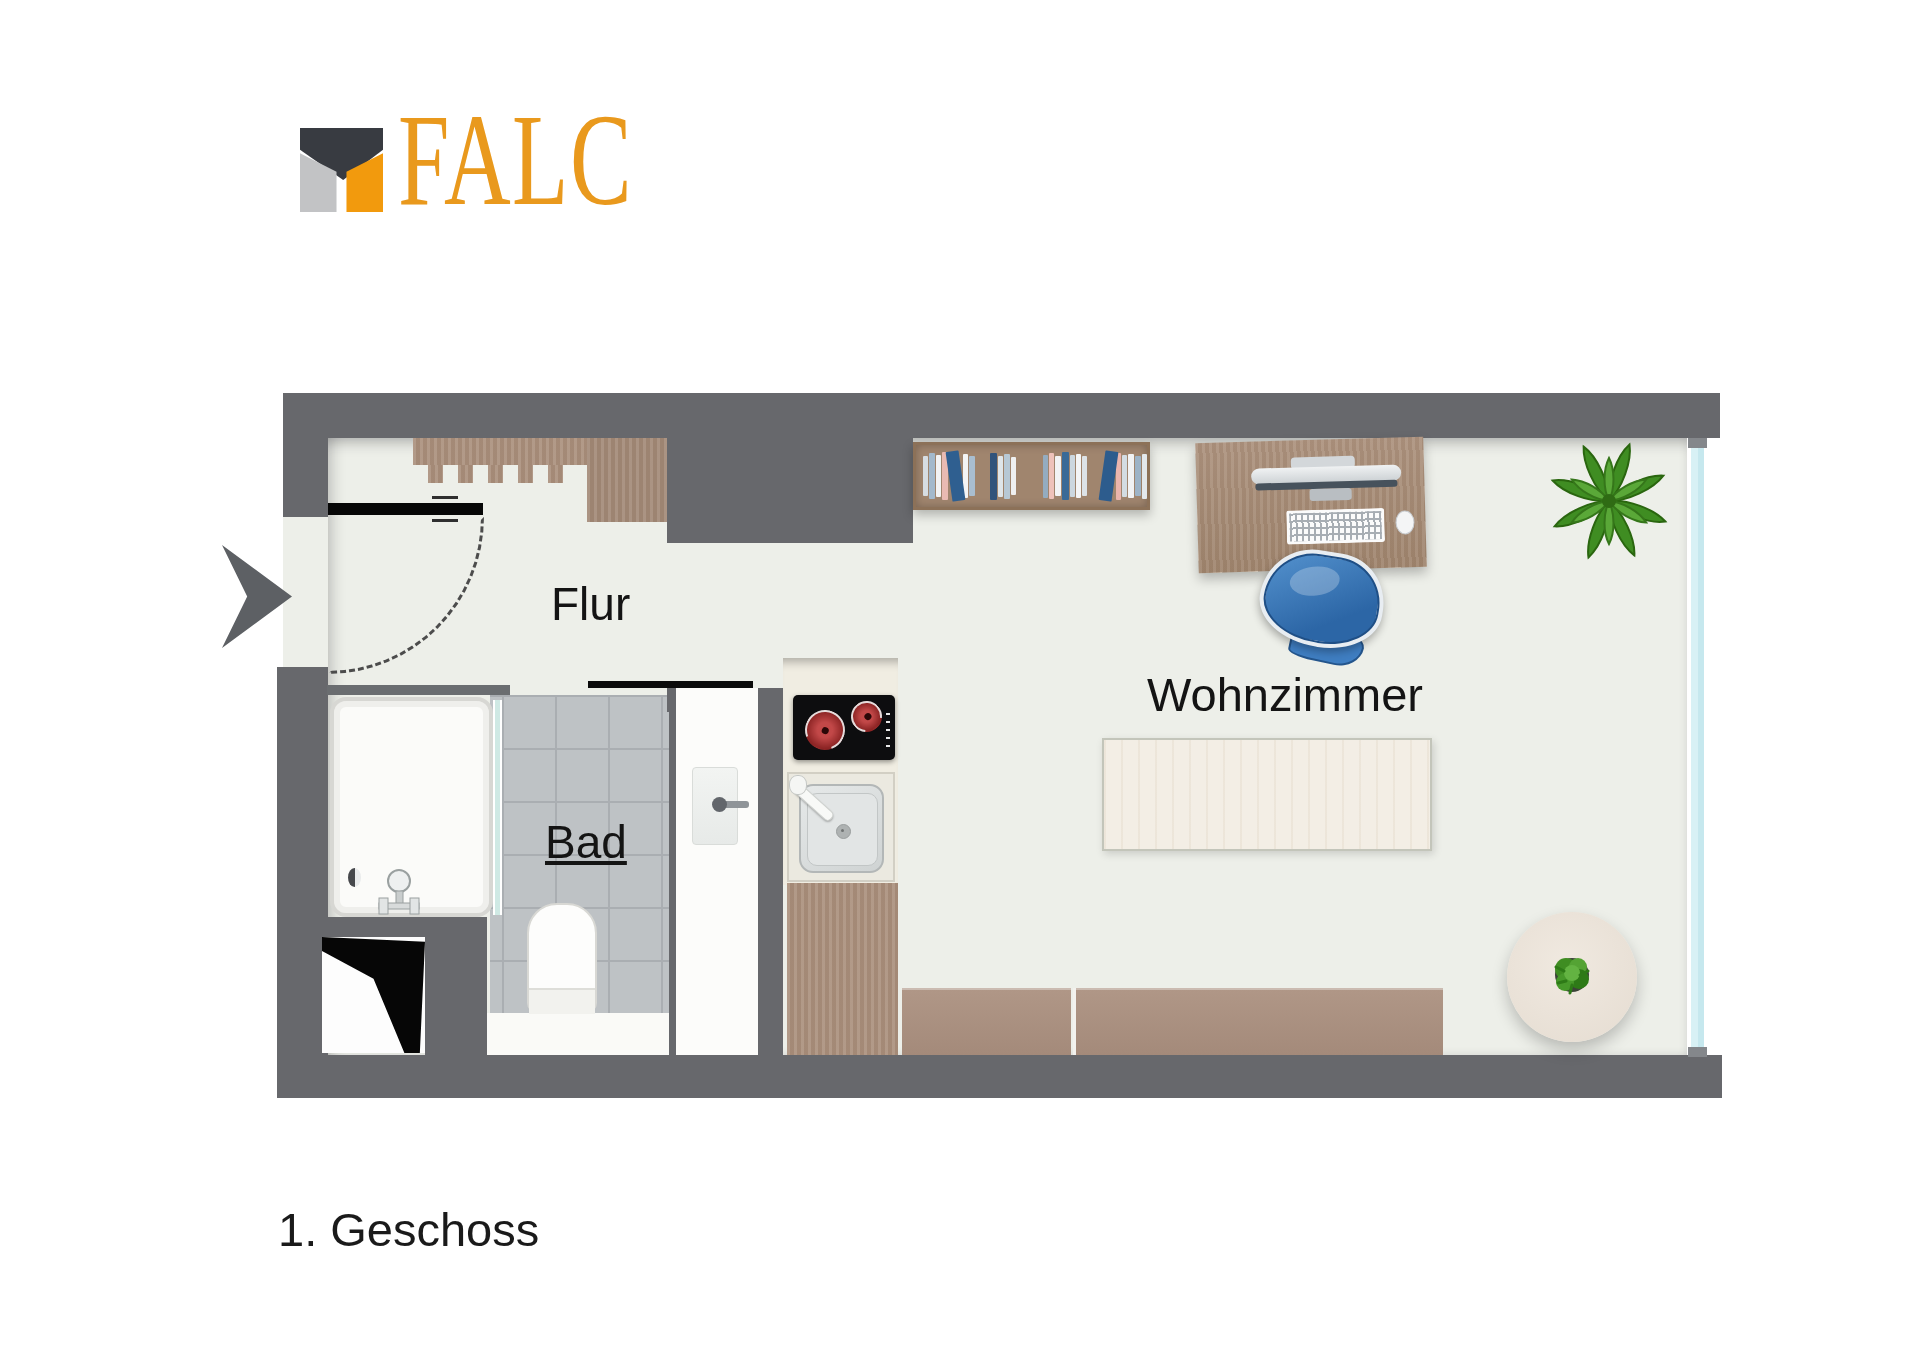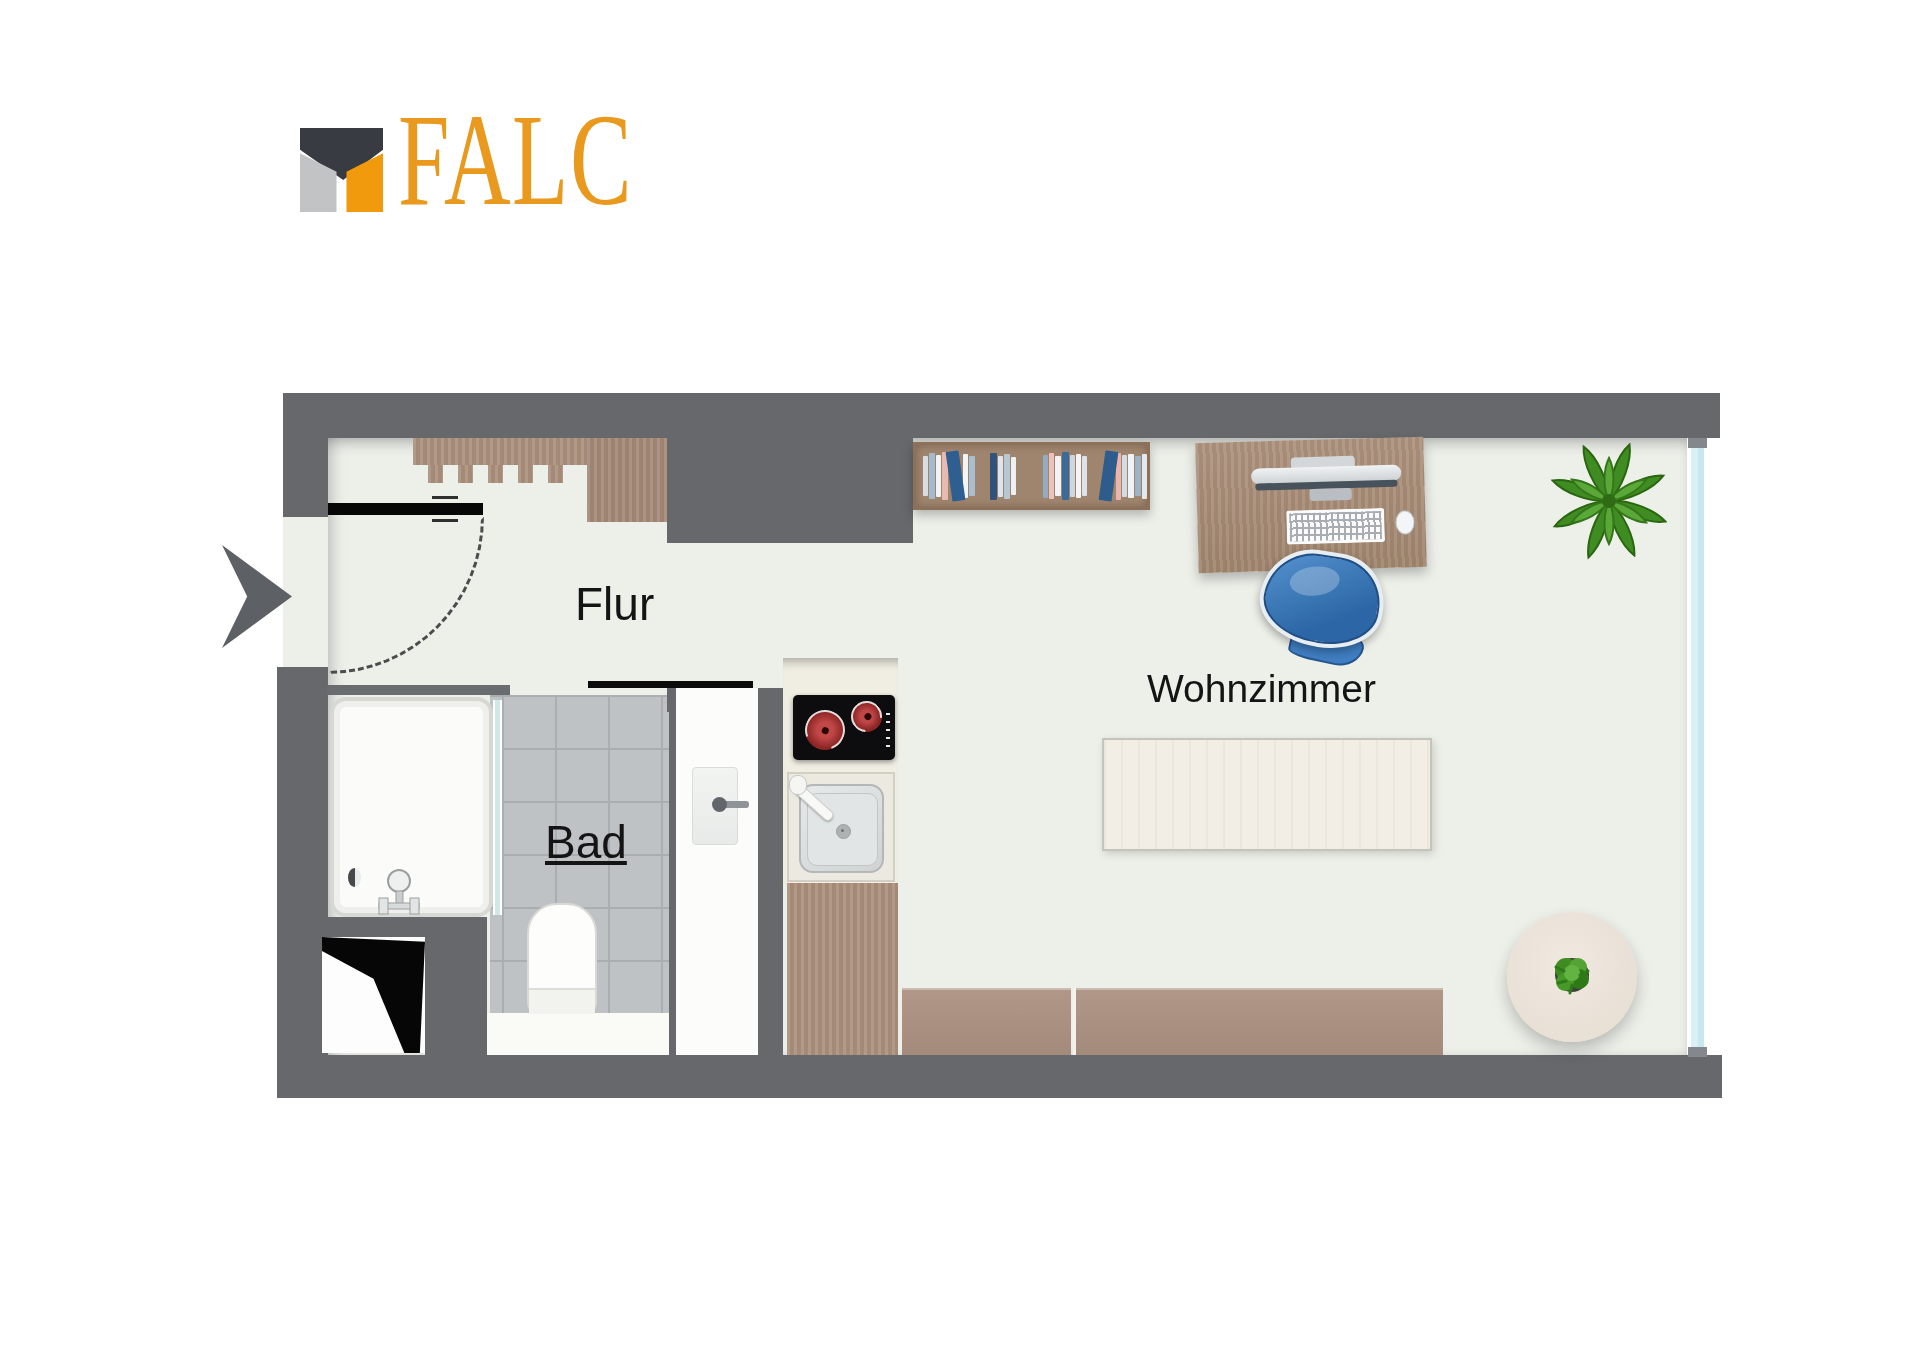--- a/index.html
+++ b/index.html
@@ -145,23 +145,23 @@
            box-shadow:inset 0 2px 0 rgba(255,255,255,.35);}
   #cabinet-1{left:902px;width:169px;}
   #cabinet-2{left:1073px;width:370px;border-left:3px solid #f3f2ee;box-sizing:border-box;}
 
   #round-table{left:1507px;top:912px;width:130px;height:130px;border-radius:50%;
                background:radial-gradient(circle at 45% 40%,#f0e9e0,#e5dcd1);
                box-shadow:0 8px 16px rgba(0,0,0,.22);}
 
   
   .room-label{color:#141414;font-size:46px;white-space:nowrap;}
-  #label-flur{left:551px;top:577px;margin-left:24px;}
+  #label-flur{left:551px;top:577px;}
   #label-bad{left:545px;top:815px;text-decoration:underline;}
-  #label-wohnzimmer{left:1147px;top:667px;font-size:39px;}
+  #label-wohnzimmer{left:1147px;top:667px;font-size:47px;}
   #floor-label{left:278px;top:1202px;font-size:47px;color:#1a1a1a;white-space:nowrap;}
 </style>
 </head>
 <body>
 
 <div id="canvas">
 
   <div class="abs" id="logo-icon">
     <div class="part" id="logo-dark"></div>
     <div class="part" id="logo-gray"></div>
@@ -309,14 +309,15 @@
       <path transform="rotate(180 65 65)" d="M65,65 C59,52 59,34 65,22 C71,34 71,52 65,65 Z"></path>
       <path transform="rotate(240 65 65)" d="M65,65 C59,52 59,34 65,22 C71,34 71,52 65,65 Z"></path>
       <path transform="rotate(300 65 65)" d="M65,65 C59,52 59,34 65,22 C71,34 71,52 65,65 Z"></path>
     </g>
     <circle cx="65" cy="65" r="7" fill="#2f6b14"></circle>
   </svg>
 
   <div class="abs room-label" id="label-flur">Flur</div>
   <div class="abs room-label" id="label-bad">Bad</div>
   <div class="abs room-label" id="label-wohnzimmer">Wohnzimmer</div>
+  <div class="abs" id="floor-label">1. Geschoss</div>
 
 </div>
 
 </body></html>

